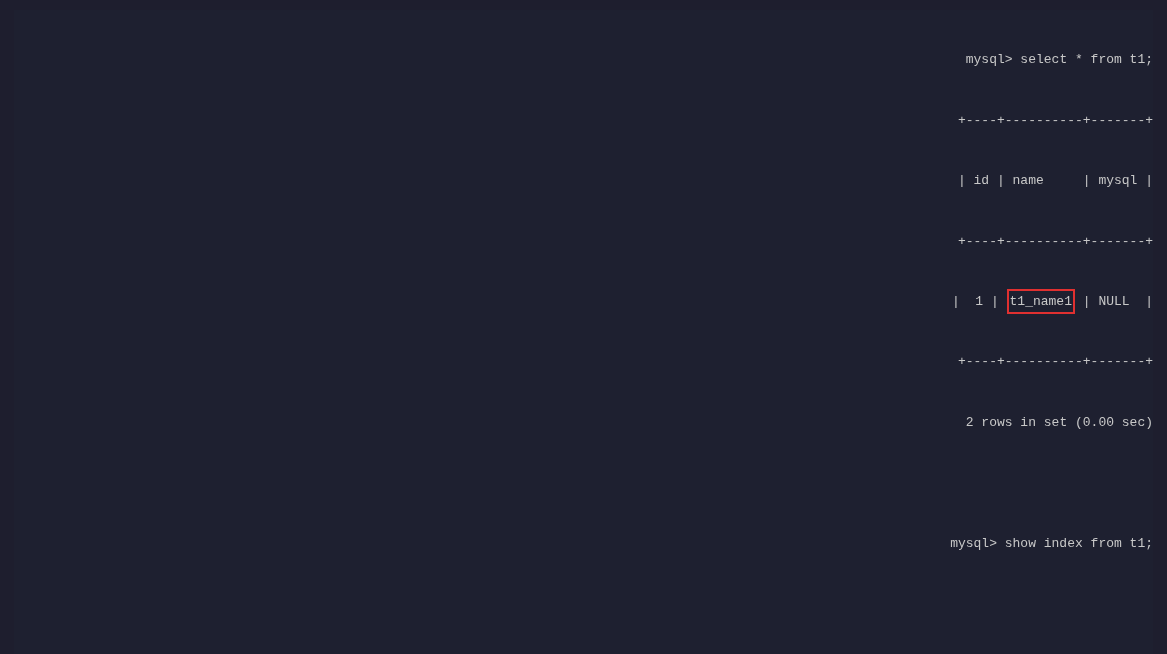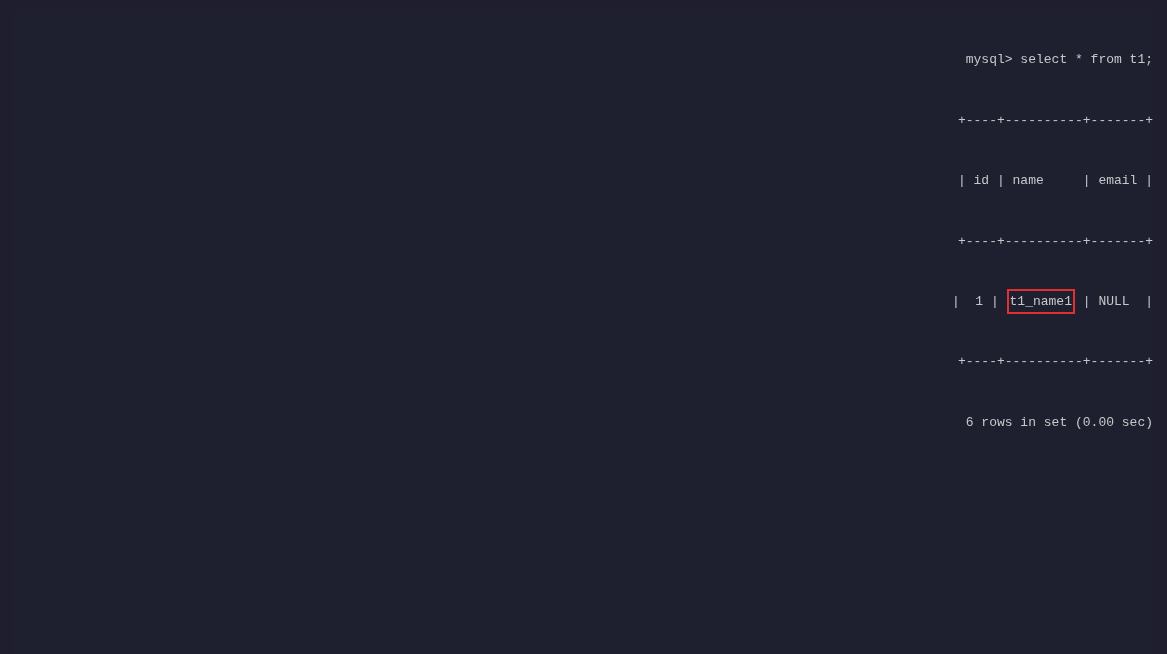--- a/index.html
+++ b/index.html
@@ -36,26 +36,27 @@
       position: relative;
     }
   </style>
 </head>
 <body>
 
 <div class="container">
   <div class="terminal">
     <span class="line">mysql&gt; select * from t1;</span>
     <span class="line">+----+----------+-------+</span>
-    <span class="line">| id | name     | email |</span>
+    <span class="line">| id | name     | mysql |</span>
     <span class="line">+----+----------+-------+</span>
     <span class="line">|  1 | <span class="highlight-red">t1_name1</span> | NULL  |</span>
     <span class="line">+----+----------+-------+</span>
-    <span class="line">6 rows in set (0.00 sec)</span>
+    <span class="line">2 rows in set (0.00 sec)</span>
     <span class="line"> </span>
+    <span class="line">mysql&gt; show index from t1;</span>
     
     
     
     
     
     
     
     
     
     

